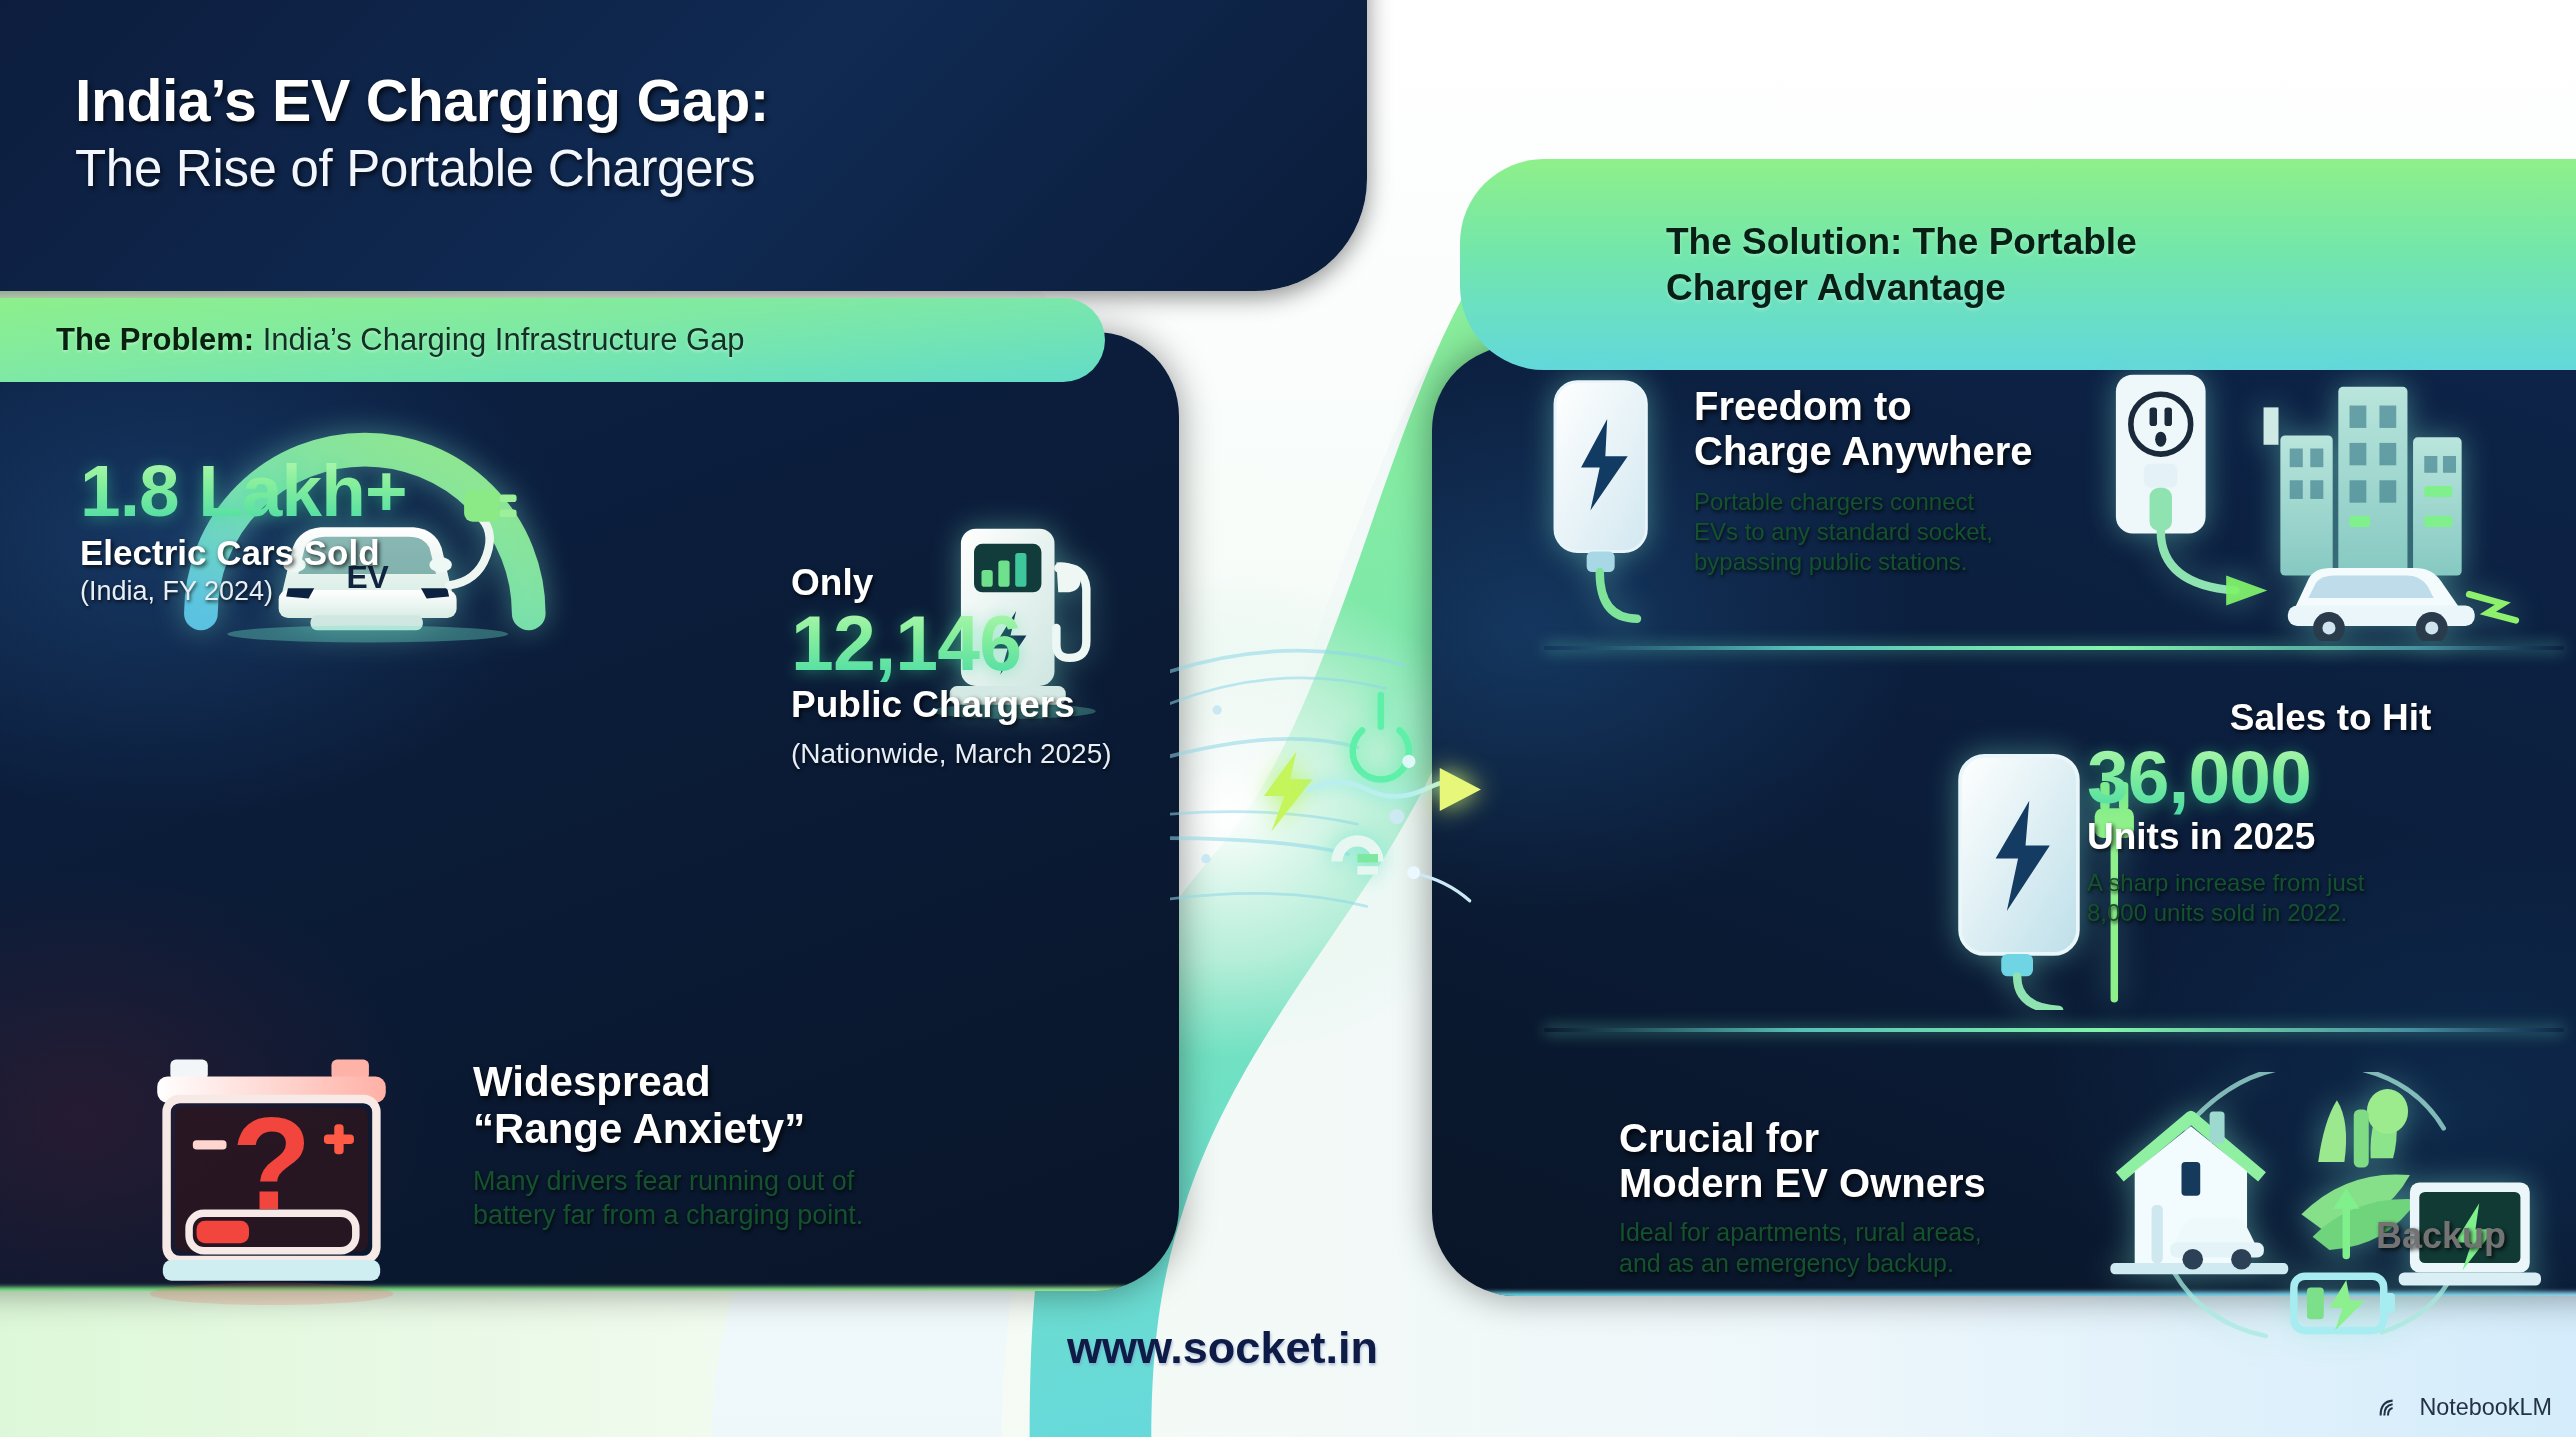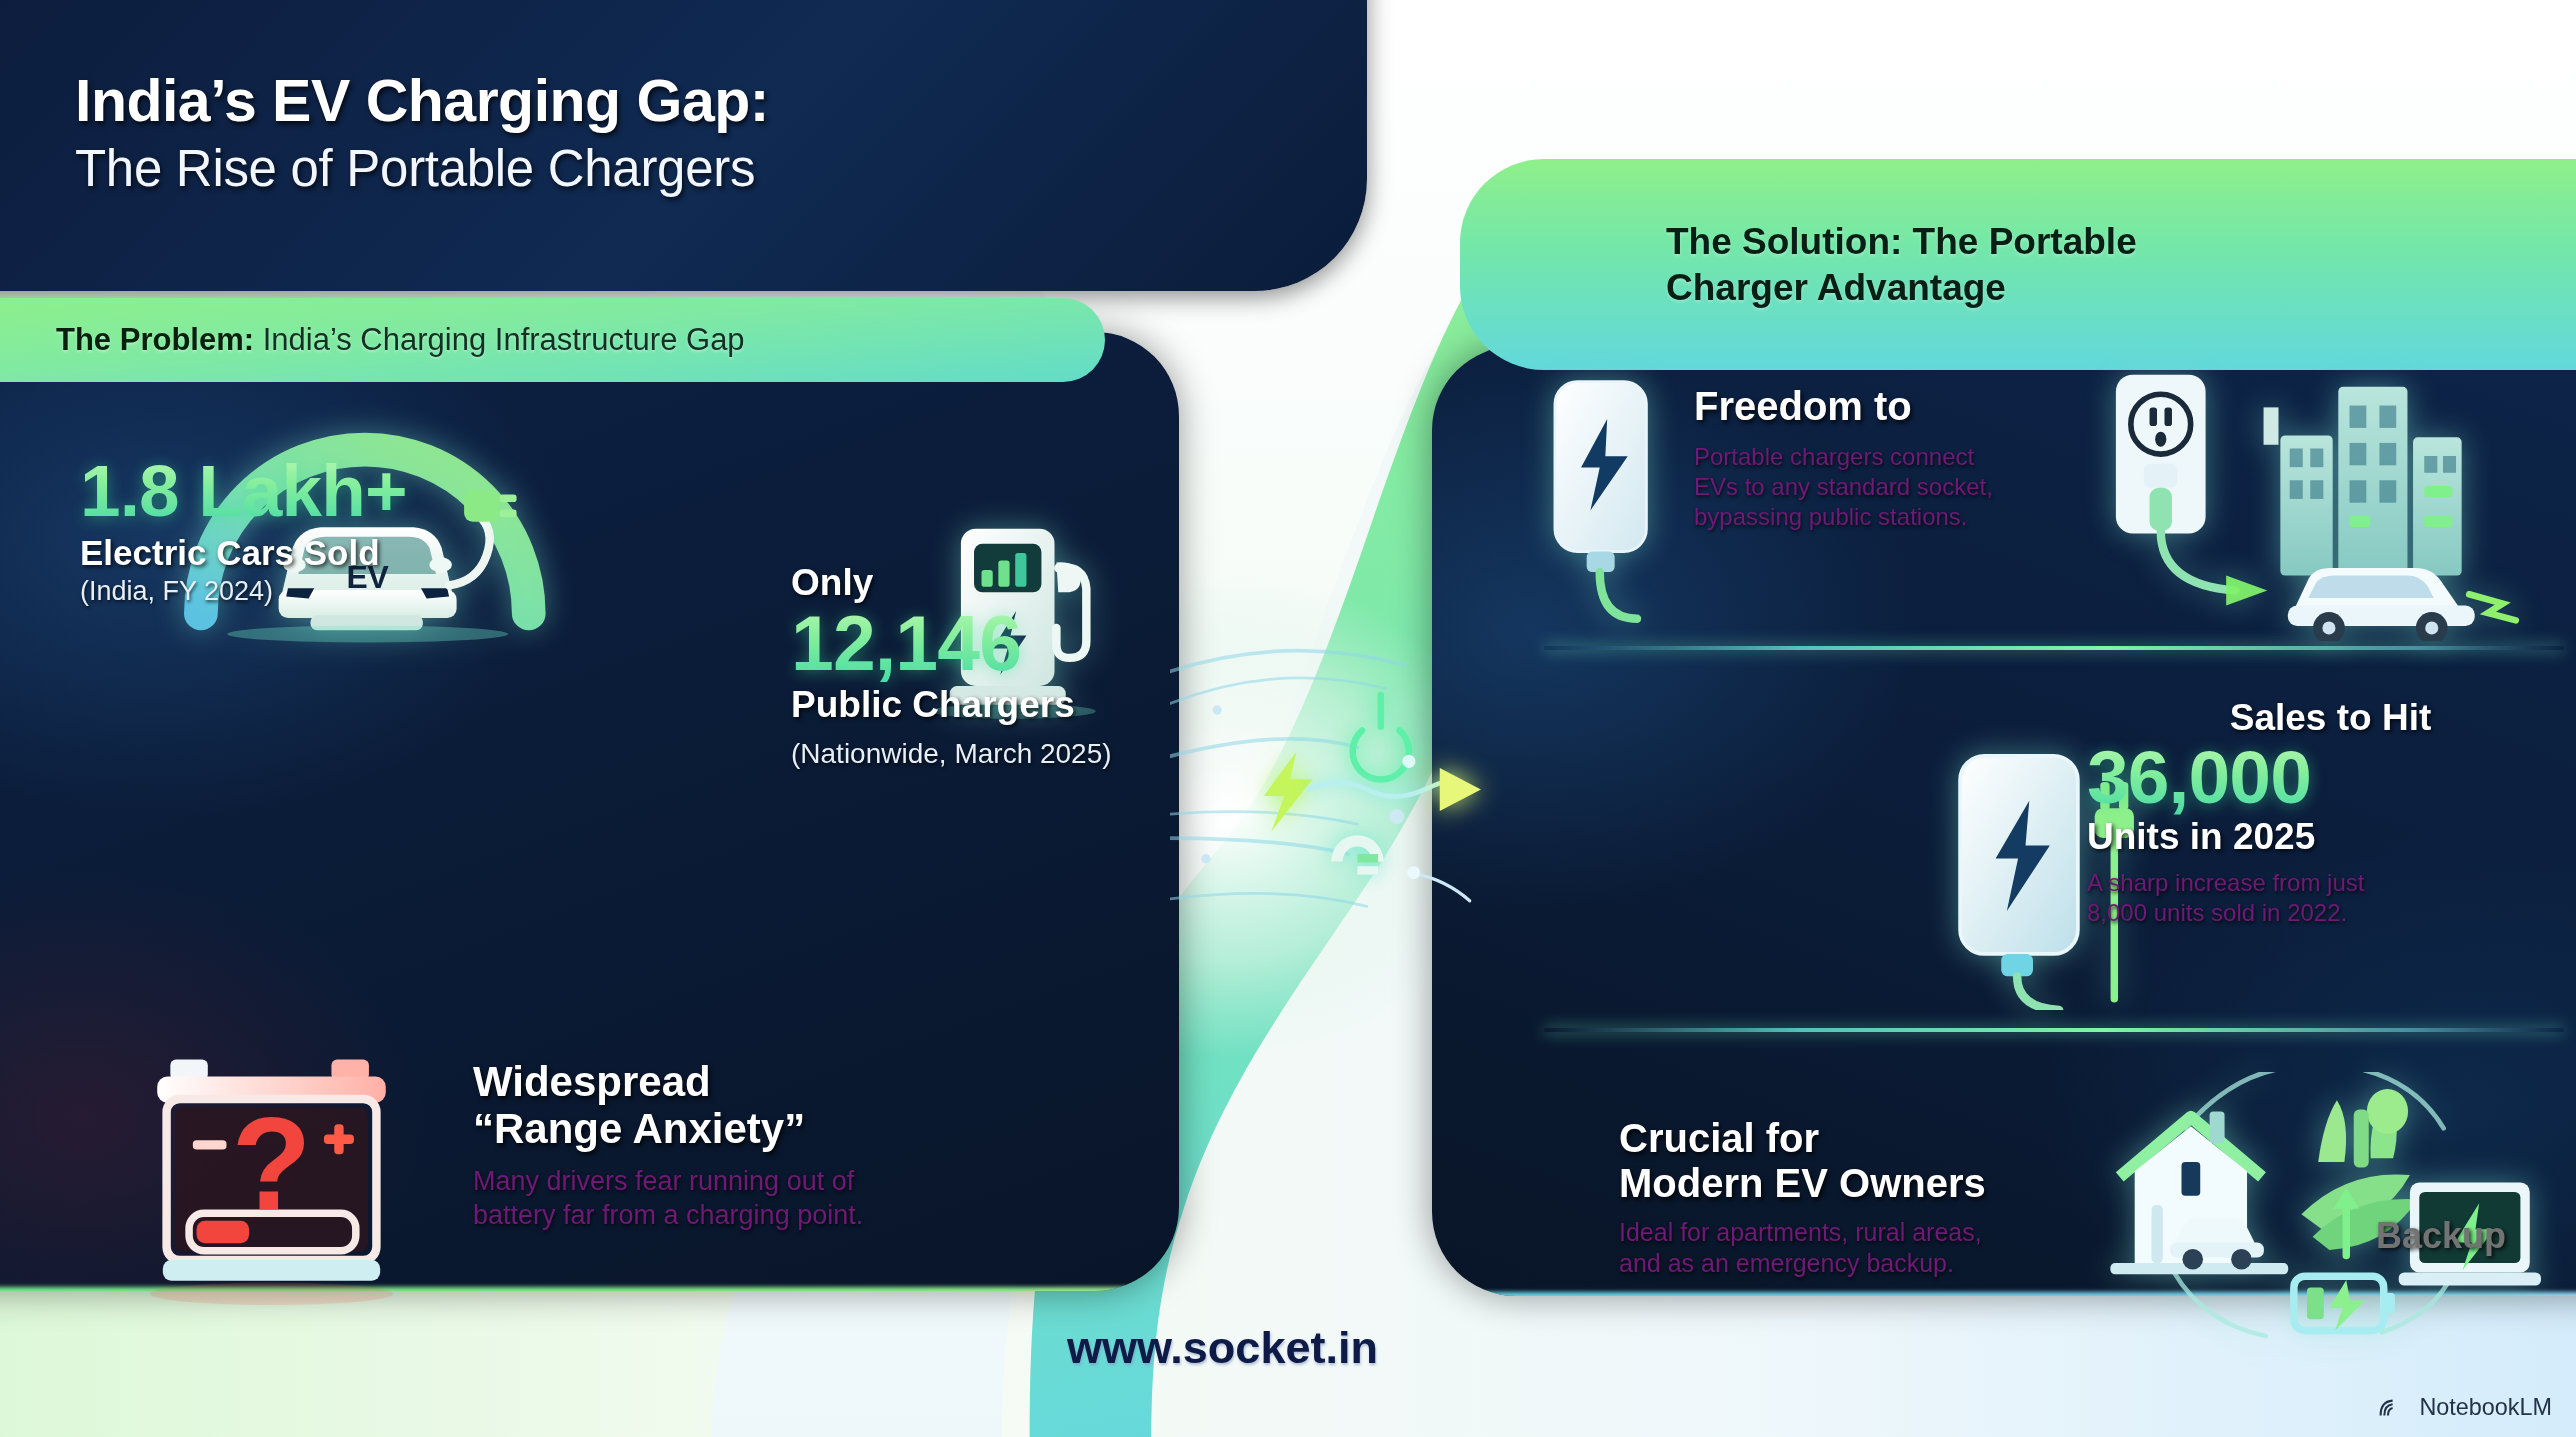--- a/index.html
+++ b/index.html
@@ -109,21 +109,21 @@
     -webkit-background-clip:text; background-clip:text; color:transparent;
     filter:drop-shadow(0 2.8px 7.5px rgba(60,220,150,.45));
   }
   .stat-label{
     font-weight:bold; color:#ffffff; text-shadow:1.9px 1.9px 4.7px rgba(0,0,0,.75);
   }
   .stat-note{
     color:#e6eef7; text-shadow:0.9px 1.9px 3.7px rgba(0,0,0,.75);
   }
   .body-text{
-    color:#701a75; text-shadow:0.9px 1.9px 3.7px rgba(0,0,0,.8); line-height:1.25;
+    color:#14532d; text-shadow:0.9px 1.9px 3.7px rgba(0,0,0,.8); line-height:1.25;
   }
   .head-text{
     font-weight:bold; color:#ffffff; text-shadow:1.9px 2.8px 5.6px rgba(0,0,0,.8); line-height:1.12;
   }
 
   
   #block-cars{ left:80px; top:435px; width:599px; text-align:left; }
   #block-cars .stat-number{ font-size:73px; line-height:1; margin-top:19px;}
   #block-cars .stat-label{ font-size:35px; margin-top:5.6px;}
   #block-cars .stat-note{ font-size:27px; margin-top:3.7px;}
@@ -520,20 +520,21 @@
     </div>
     <div class="body-text">
       <div>Many drivers fear running out of</div>
       <div>battery far from a charging point.</div>
     </div>
   </div>
 
   <div class="block" id="block-freedom">
     <div class="head-text">
       <div>Freedom to</div>
+      <div>Charge Anywhere</div>
     </div>
     <div class="body-text">
       <div>Portable chargers connect</div>
       <div>EVs to any standard socket,</div>
       <div>bypassing public stations.</div>
     </div>
   </div>
 
   <div class="block" id="block-sales">
     <div class="stat-label">Sales to Hit</div>

